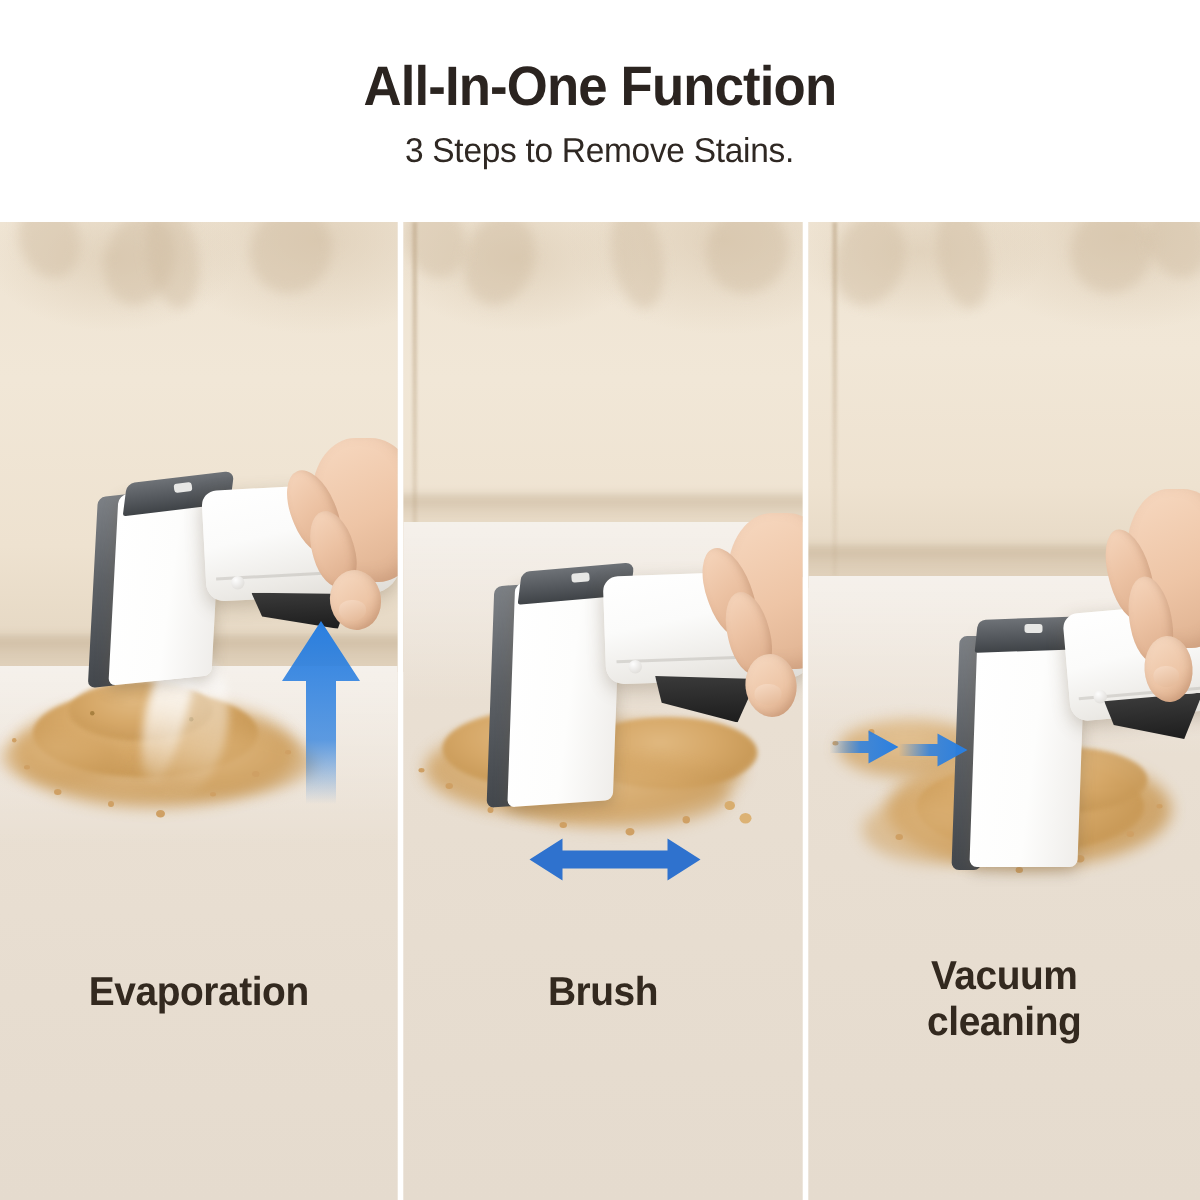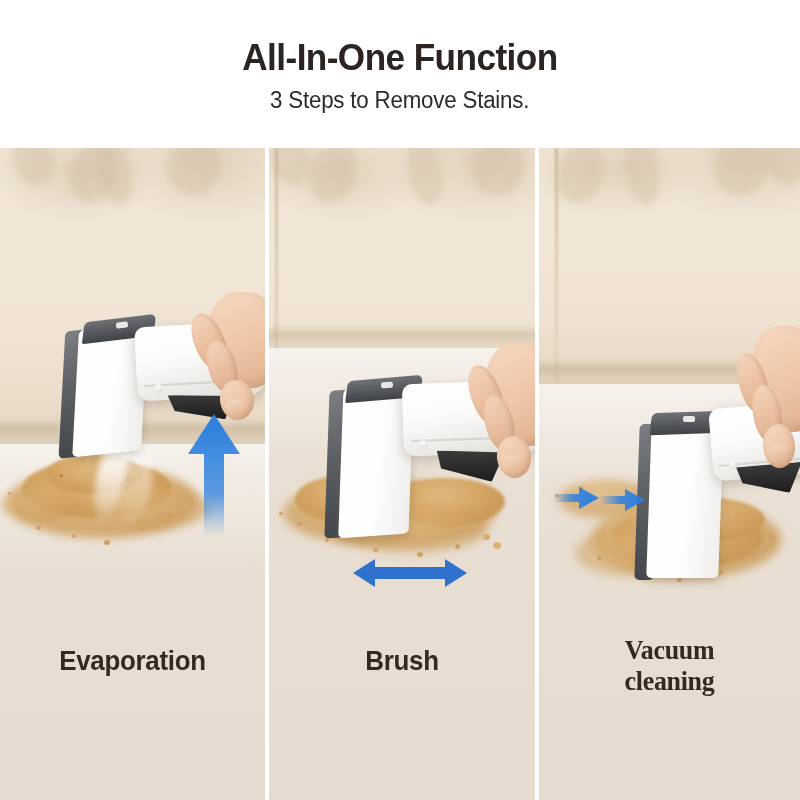--- a/index.html
+++ b/index.html
@@ -20,21 +20,21 @@
     margin-top:9px; letter-spacing:-0.2px; white-space:nowrap;
     transform:scaleX(0.97); }
 
   
   .strip { position:absolute; left:0; top:148px; width:800px; height:652px;
     background:#ffffff; display:flex; }
   .panel { position:relative; height:652px; overflow:hidden; background:#ece2d6; }
   .panel.p1 { width:265px; }
   .gapcol { width:4px; height:652px; background:#ffffff; flex:0 0 4px; }
   .panel.p2 { width:266px; }
-  .panel.p3 { width:261px;font-family:Liberation Serif, serif; }
+  .panel.p3 { width:261px; }
 
   
   .sofa-back { position:absolute; left:-10px; top:0; right:-10px; height:300px;
     background:
       radial-gradient(120px 70px at 30% 8%, rgba(214,196,170,.55), rgba(214,196,170,0) 70%),
       radial-gradient(150px 90px at 78% 4%, rgba(208,188,160,.45), rgba(208,188,160,0) 70%),
       linear-gradient(180deg,#efe4d3 0%,#f1e7d7 35%,#eee2d0 72%,#e3d5c0 100%);
   }
   .fold { position:absolute; background:rgba(205,185,157,.40);
     filter:blur(4px); border-radius:50%; }

